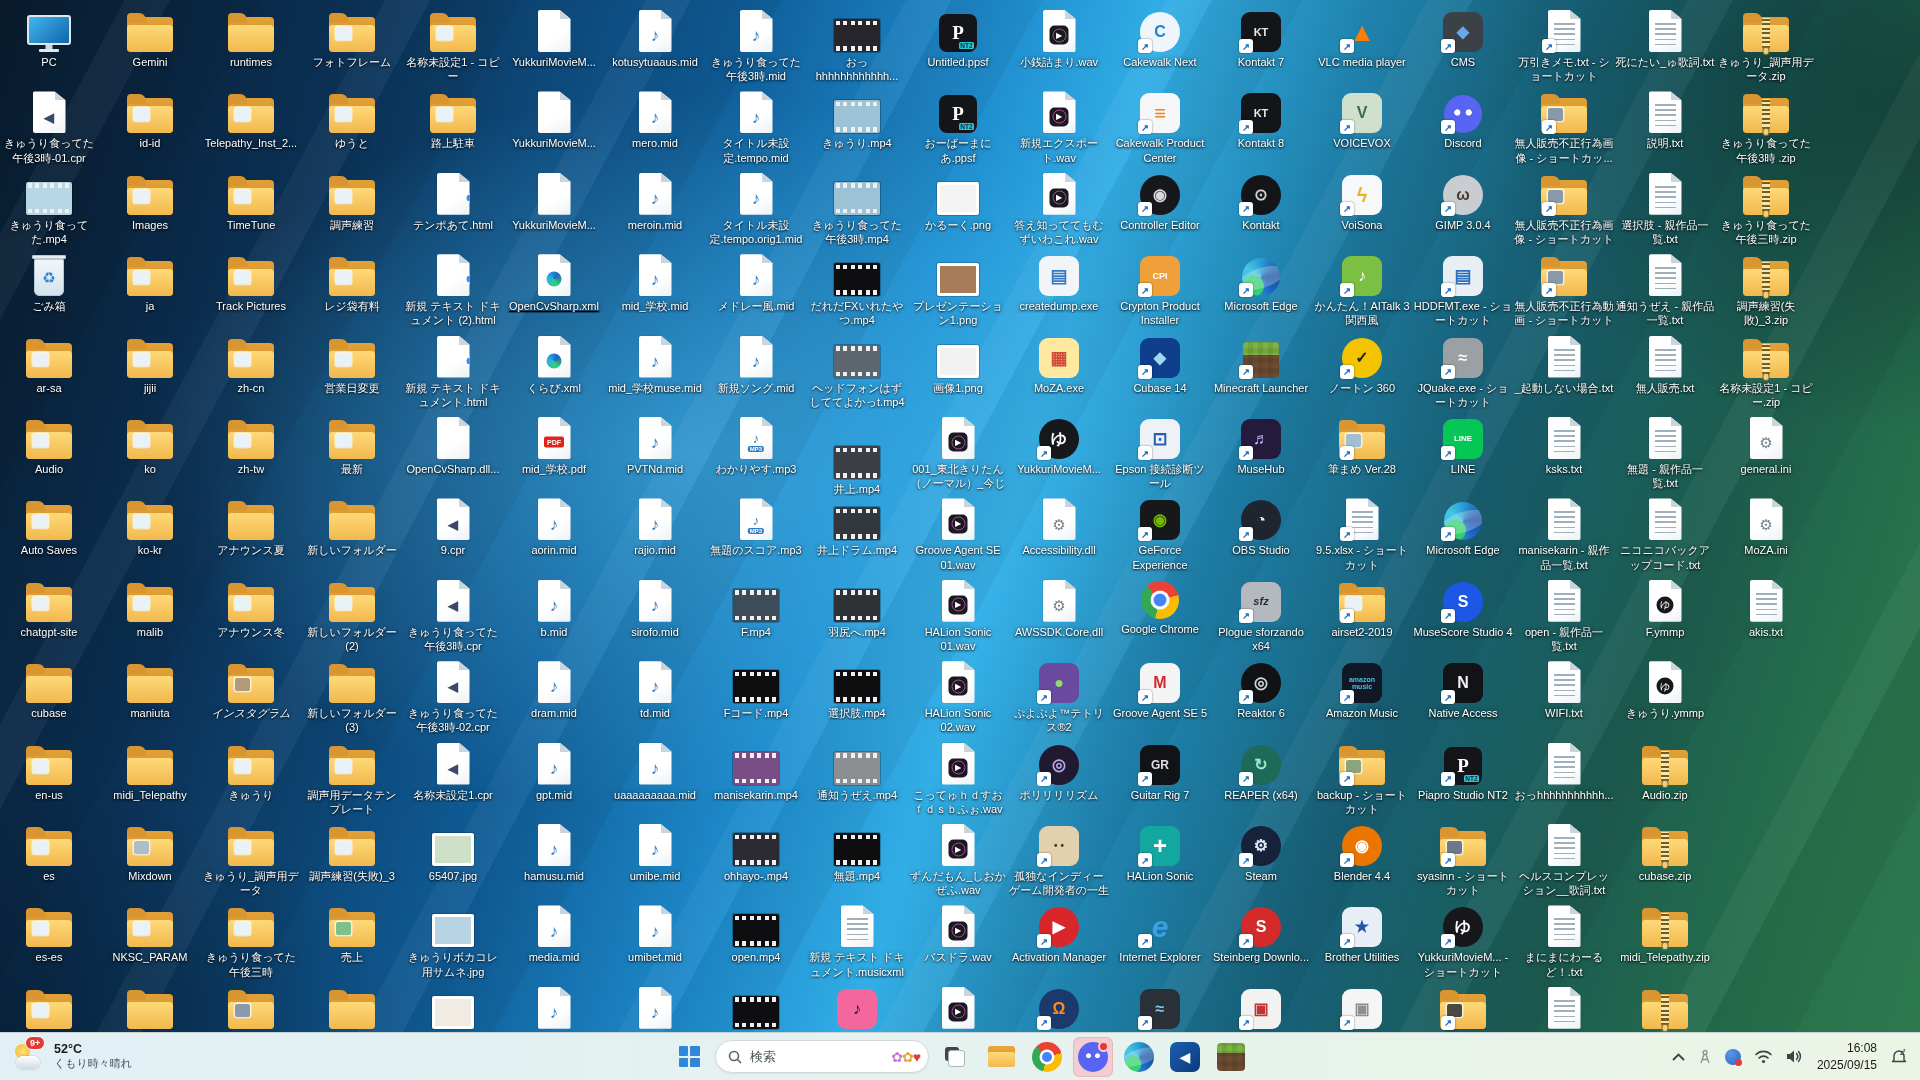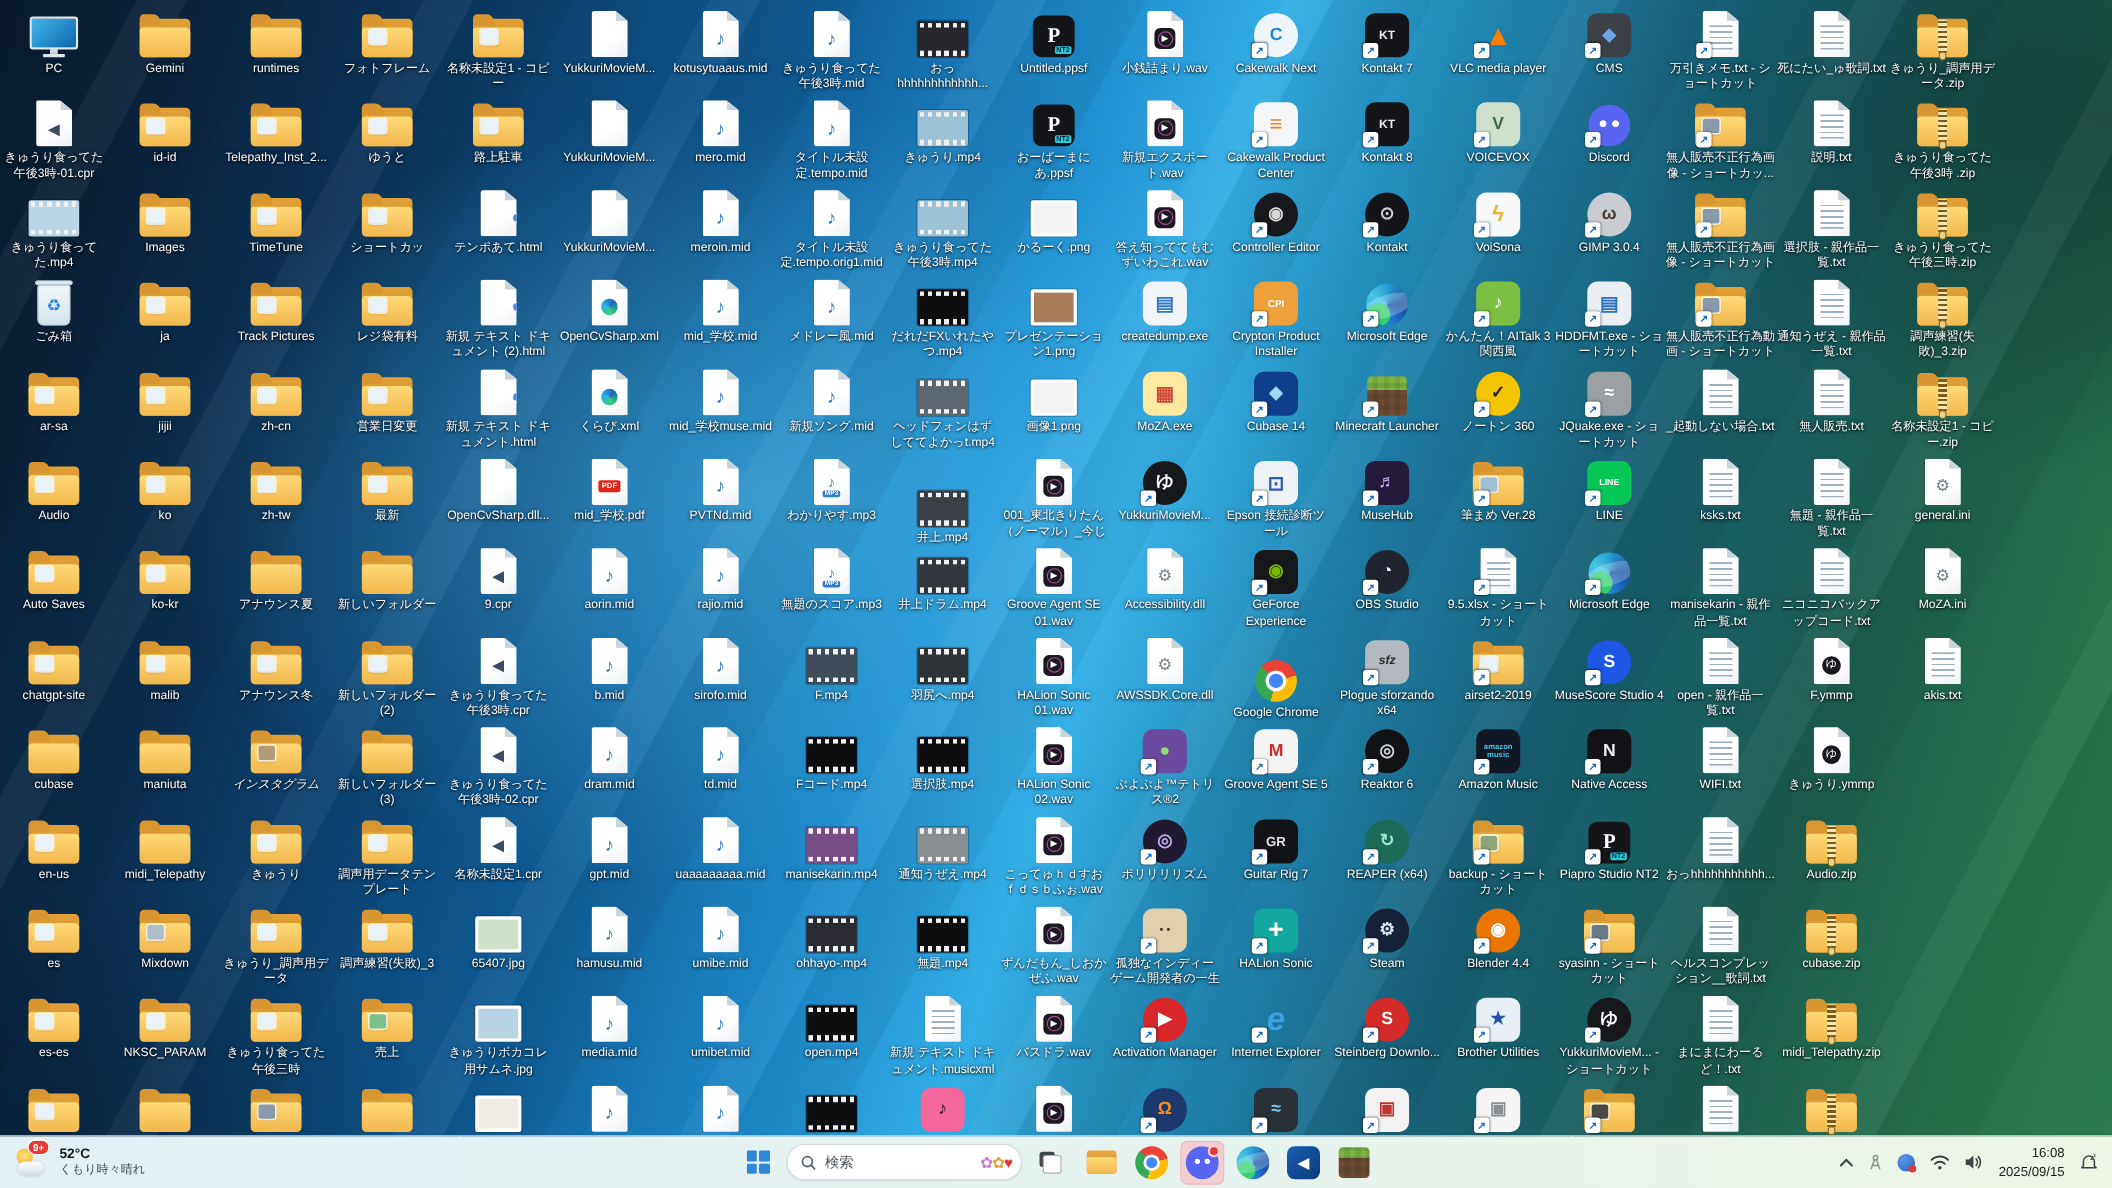--- a/index.html
+++ b/index.html
@@ -429,21 +429,21 @@
         </div>
       </div>
       <div class="lbl">ゆうと</div>
     </div>
     <div class="di" title="ラベル印刷" style="left: 302px; top: 170.8px;">
       <div class="ic">
         <div class="f">
           <span class="th" style="background: rgb(233, 242, 247);"></span>
         </div>
       </div>
-      <div class="lbl">ショートカッ</div>
+      <div class="lbl">調声練習</div>
     </div>
     <div class="di" title="レジ袋有料" style="left: 302px; top: 252.2px;">
       <div class="ic">
         <div class="f">
           <span class="th" style="background: rgb(233, 242, 247);"></span>
         </div>
       </div>
       <div class="lbl">レジ袋有料</div>
     </div>
     <div class="di" title="営業日変更" style="left: 302px; top: 333.6px;">
@@ -619,21 +619,21 @@
         <div class="p"></div>
       </div>
       <div class="lbl">YukkuriMovieM...</div>
     </div>
     <div class="di" title="YukkuriMovieM..." style="left: 504px; top: 170.8px;">
       <div class="ic">
         <div class="p"></div>
       </div>
       <div class="lbl">YukkuriMovieM...</div>
     </div>
-    <div class="di" title="OpenCvSharp.xml" style="left: 504px; top: 252.2px;">
+    <div class="di" title="OpenCvSharp.xml" style="left: 504px; top: 252.2px; text-decoration: underline;">
       <div class="ic">
         <div class="p">
           <span class="bdg b-edge"></span>
         </div>
       </div>
       <div class="lbl">OpenCvSharp.xml</div>
     </div>
     <div class="di" title="くらび.xml" style="left: 504px; top: 333.6px;">
       <div class="ic">
         <div class="p">
@@ -1216,21 +1216,21 @@
       </div>
       <div class="lbl">Epson 接続診断ツール</div>
     </div>
     <div class="di" title="GeForce Experience" style="left: 1110px; top: 496.4px;">
       <div class="ic">
         <div class="a" style="background: rgb(22, 24, 26); color: rgb(118, 185, 0); font-size: 16px;">◉</div>
         <span class="sc">↗</span>
       </div>
       <div class="lbl">GeForce Experience</div>
     </div>
-    <div class="di" title="Google Chrome" style="left: 1110px; top: 594px;">
+    <div class="di" title="Google Chrome" style="left: 1110px; top: 575px;">
       <div class="ic">
         <div class="chr"></div>
       </div>
       <div class="lbl">Google Chrome</div>
     </div>
     <div class="di" title="Groove Agent SE 5" style="left: 1110px; top: 659.2px;">
       <div class="ic">
         <div class="a" style="background: rgb(244, 244, 244); color: rgb(212, 42, 42); font-size: 16px;">M</div>
         <span class="sc">↗</span>
       </div>

